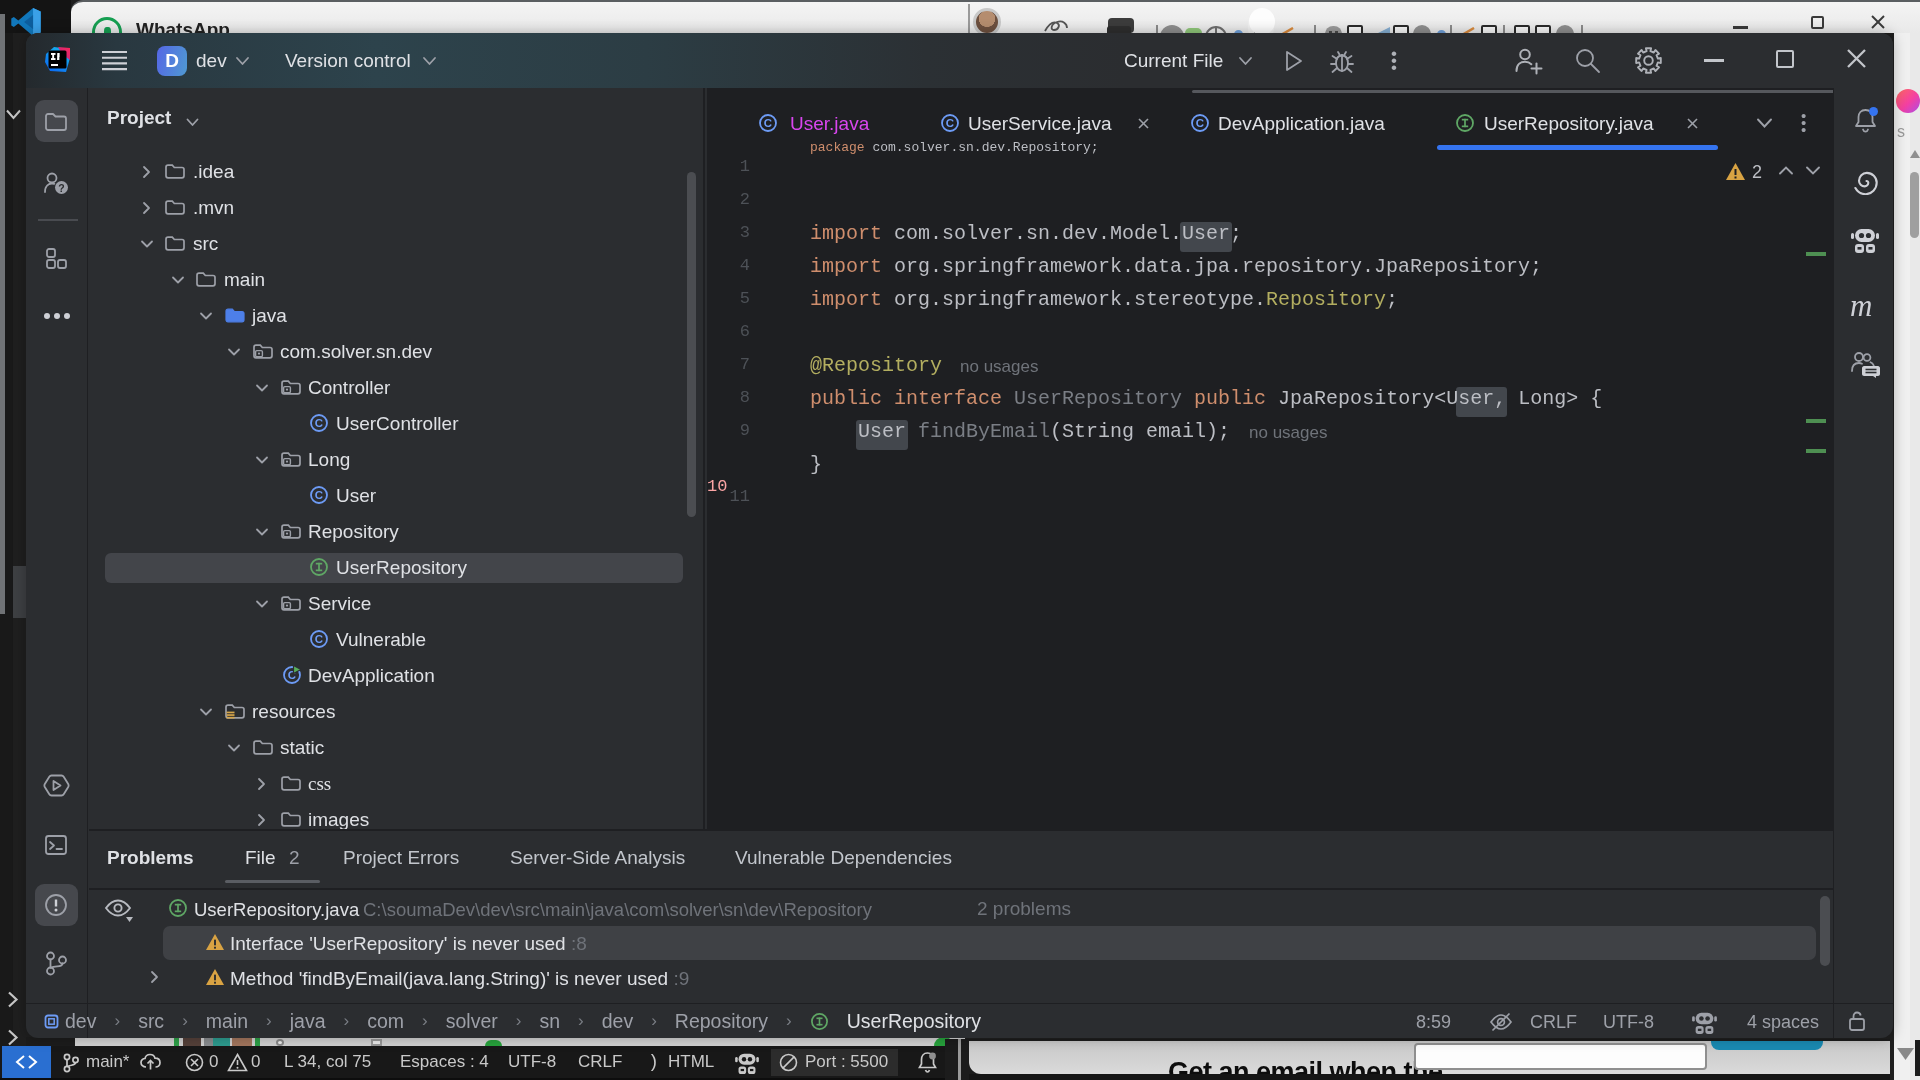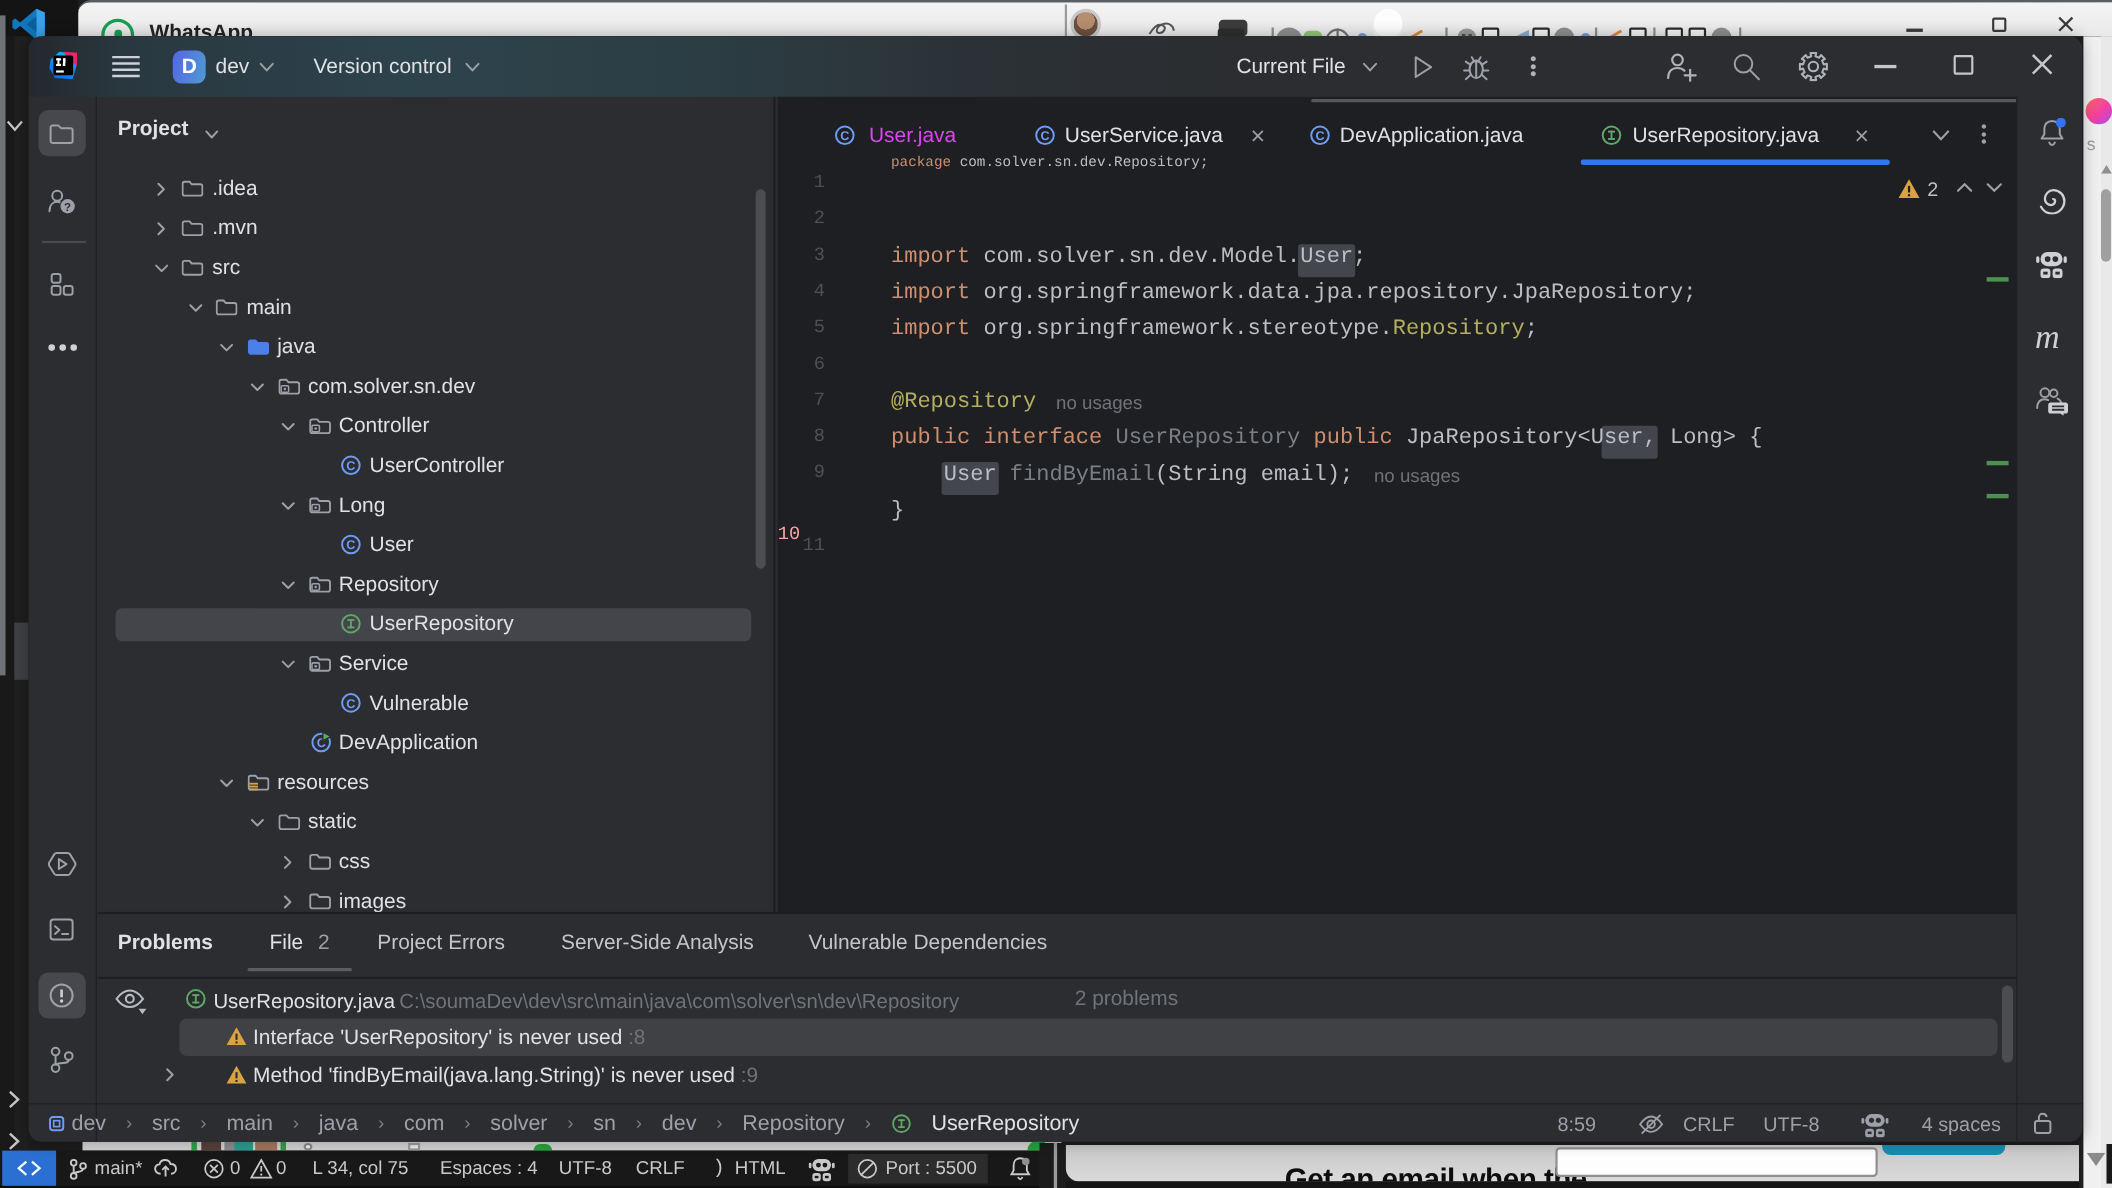--- a/index.html
+++ b/index.html
@@ -497,21 +497,21 @@
       <svg class="abs" style="left:164px;top:651px" width="20" height="17" viewBox="0 0 20 17">
             <path d="M1 4.2 C1 3.1 1.9 2.2 3 2.2 L7.3 2.2 L9.3 4.5 L17 4.5 C18.1 4.5 19 5.4 19 6.5 L19 12.8 C19 13.9 18.1 14.8 17 14.8 L3 14.8 C1.9 14.8 1 13.9 1 12.8 Z" fill="none" stroke="#9da0a8" stroke-width="1.7"></path>
           </svg>
       <span class="abs tree-t" style="left:191px;top:642px;line-height:36px;">static</span>
       <svg class="abs" style="left:166px;top:689px" width="14" height="14" viewBox="0 0 14 14">
             <path d="M4 2 L9 7 L4 12" fill="none" stroke="#9da0a8" stroke-width="1.8" stroke-linecap="round" stroke-linejoin="round"></path>
           </svg>
       <svg class="abs" style="left:192px;top:687px" width="20" height="17" viewBox="0 0 20 17">
             <path d="M1 4.2 C1 3.1 1.9 2.2 3 2.2 L7.3 2.2 L9.3 4.5 L17 4.5 C18.1 4.5 19 5.4 19 6.5 L19 12.8 C19 13.9 18.1 14.8 17 14.8 L3 14.8 C1.9 14.8 1 13.9 1 12.8 Z" fill="none" stroke="#9da0a8" stroke-width="1.7"></path>
           </svg>
-      <span class="abs tree-t" style="left:219px;top:678px;line-height:36px;">css</span>
+      <span class="abs tree-t" style="left:219px;top:678px;line-height:36px;font-family:Liberation Serif, serif;">css</span>
       <svg class="abs" style="left:166px;top:725px" width="14" height="14" viewBox="0 0 14 14">
             <path d="M4 2 L9 7 L4 12" fill="none" stroke="#9da0a8" stroke-width="1.8" stroke-linecap="round" stroke-linejoin="round"></path>
           </svg>
       <svg class="abs" style="left:192px;top:723px" width="20" height="17" viewBox="0 0 20 17">
             <path d="M1 4.2 C1 3.1 1.9 2.2 3 2.2 L7.3 2.2 L9.3 4.5 L17 4.5 C18.1 4.5 19 5.4 19 6.5 L19 12.8 C19 13.9 18.1 14.8 17 14.8 L3 14.8 C1.9 14.8 1 13.9 1 12.8 Z" fill="none" stroke="#9da0a8" stroke-width="1.7"></path>
           </svg>
       <span class="abs tree-t" style="left:219px;top:714px;line-height:36px;">images</span>
       </div>
       <div class="abs" style="left:598px;top:84px;width:9px;height:345px;background:#4b4d51;border-radius:5px;"></div>
     </div>

